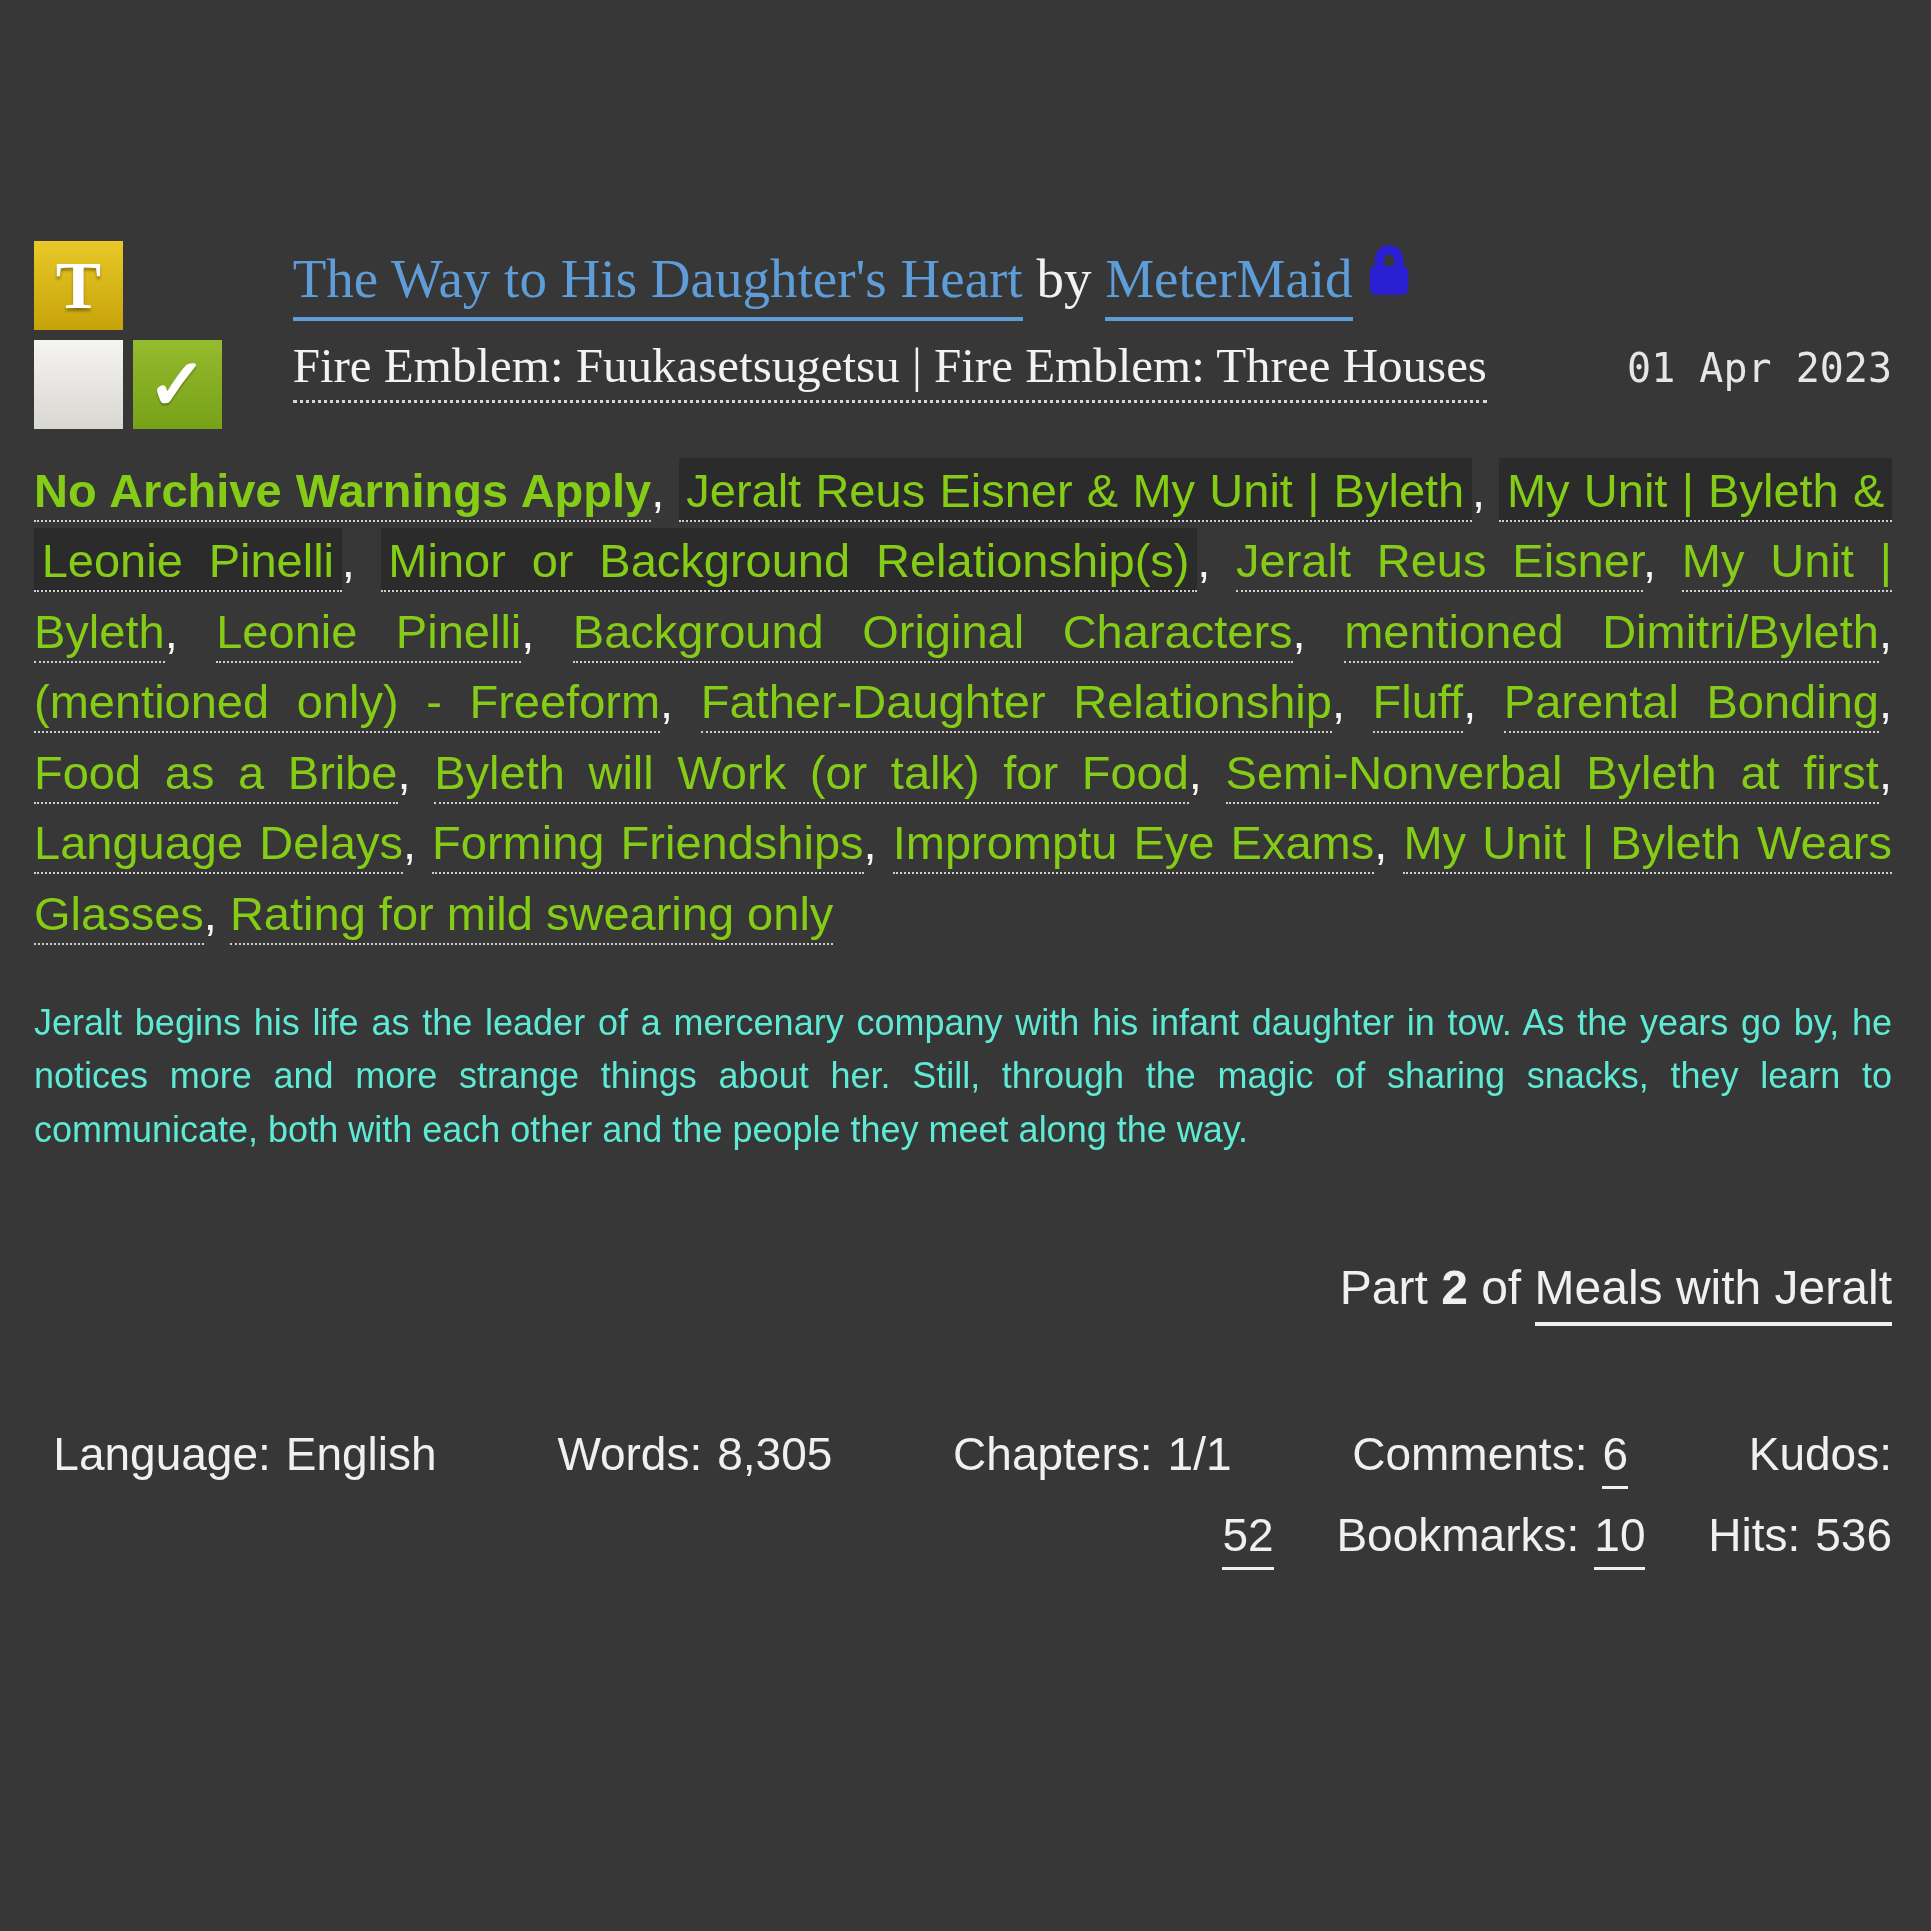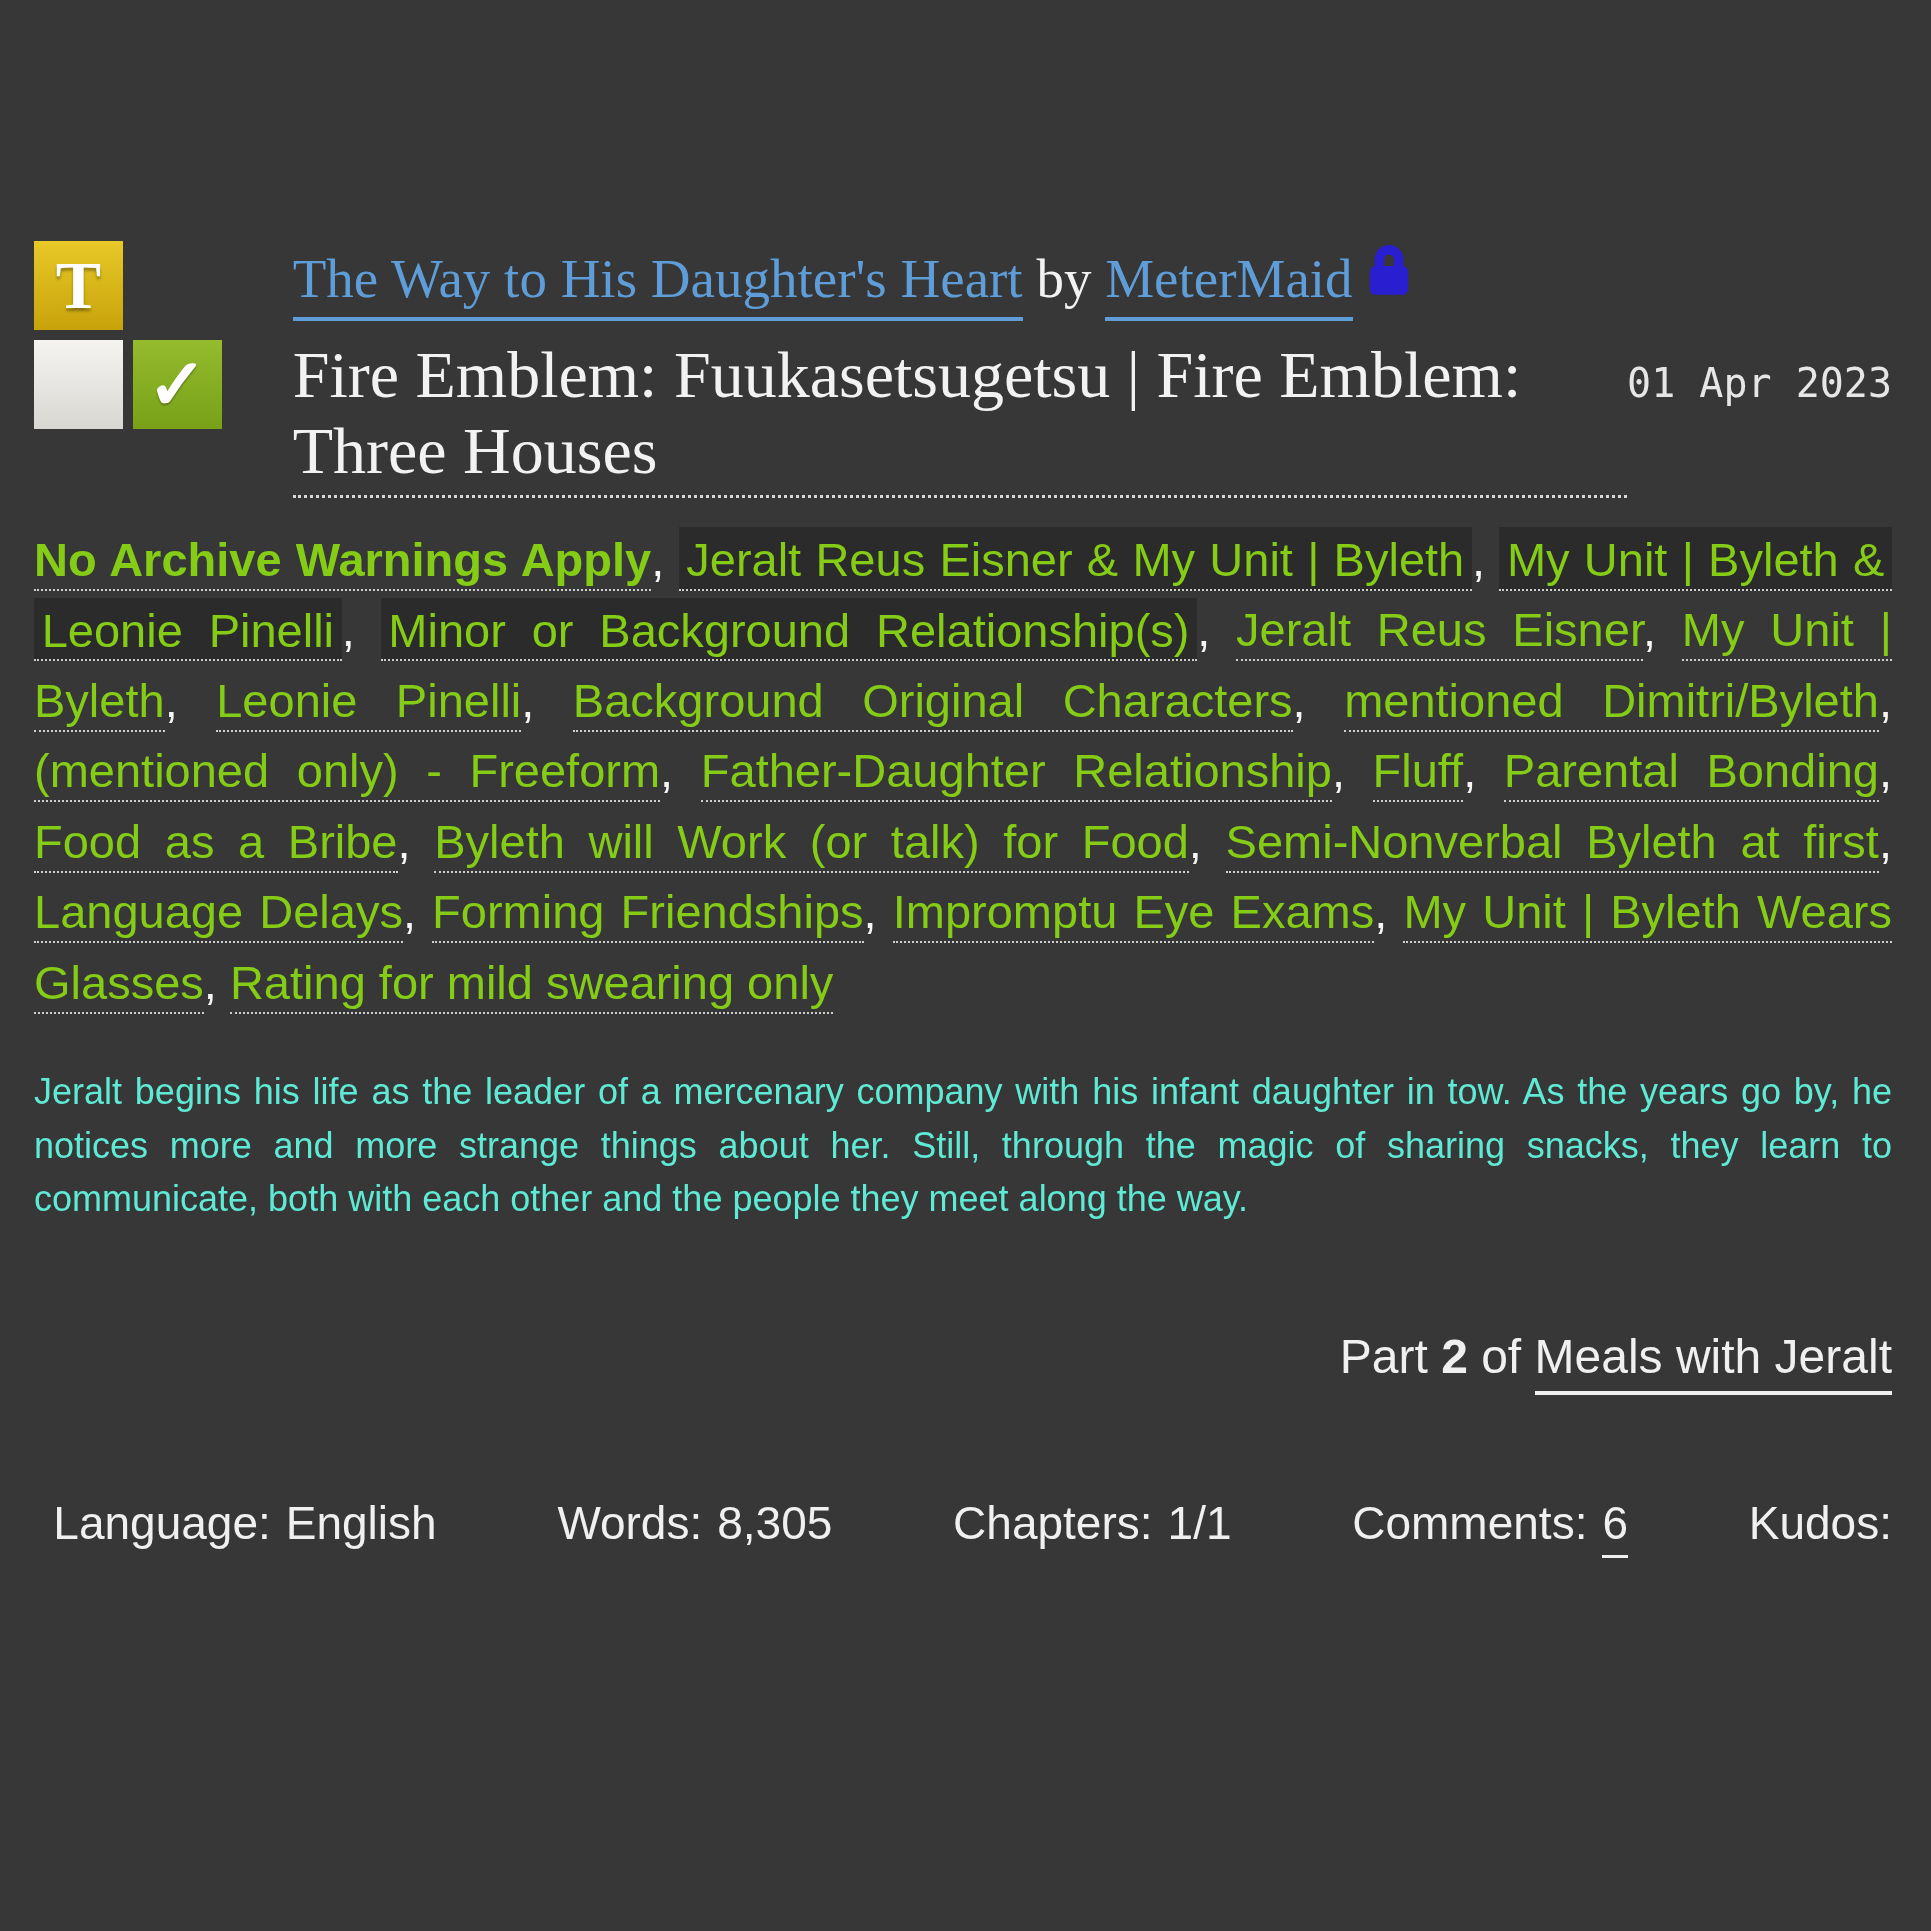--- a/index.html
+++ b/index.html
@@ -29,21 +29,21 @@
   .sq-complete{background:linear-gradient(180deg,#95bb2e,#78a118);
     color:#fff;font-size:71px;font-weight:bold;text-shadow:0 1.9px 1.9px rgba(0,0,0,.3);}
 
   .heading{flex:1 1 auto;min-width:0;margin-left:32px;}
   .title-line{margin:0;font-family:"Liberation Serif",serif;font-weight:normal;
     font-size:55px;line-height:1.2;color:#f2f2f2;}
   .title-link,.author-link{color:#5e9dd8;text-decoration:none;
     border-bottom:4.8px solid #5e9dd8;padding-bottom:7.7px;cursor:pointer;}
   .lock{display:inline-block;vertical-align:baseline;margin-left:13.5px;}
   .fandom-row{display:flex;justify-content:space-between;align-items:baseline;margin-top:25px;}
-  .fandom-link{font-family:"Liberation Serif",serif;font-size:66px;color:#f2f2f2;
+  .fandom-link{font-family:"Liberation Serif",serif;font-size:49px;color:#f2f2f2;
     text-decoration:none;border-bottom:3.9px dotted #d8d8d8;padding-bottom:5.8px;cursor:pointer;}
   .date{font-family:"DejaVu Sans Mono",monospace;font-size:40px;color:#e6e6e6;white-space:nowrap;}
 
   
   .tags{margin-top:27px;font-size:47px;line-height:1.5;text-align:justify;color:#f5f5f5;}
   .tag{color:#84cc16;text-decoration:none;border-bottom:2.9px dotted #cfcfcf;
     padding-bottom:2.9px;cursor:pointer;}
   .warning-tag{font-weight:bold;}
   .relationship-tag{background:#2b2b2b;box-decoration-break:clone;-webkit-box-decoration-break:clone;
     padding:5.8px 7.7px 2.9px 7.7px;}
@@ -104,16 +104,21 @@
   <div class="series"><span>Part</span> <b>2</b> <span>of</span> <a class="series-link">Meals with Jeralt</a></div>
 
   <div class="stats">
     <div class="stats-line1">
       <span class="stat-pair"><span>Language:</span><span class="stat-value">English</span></span>
       <span class="stat-pair"><span>Words:</span><span class="stat-value">8,305</span></span>
       <span class="stat-pair"><span>Chapters:</span><span class="stat-value">1/1</span></span>
       <span class="stat-pair"><span>Comments:</span><a class="stat-value stat-link">6</a></span>
       <span class="stat-pair"><span>Kudos:</span></span>
     </div>
+    <div class="stats-line2">
+      <span class="stat-pair"><a class="stat-link">52</a></span>
+      <span class="stat-pair"><span>Bookmarks:</span><a class="stat-value stat-link">10</a></span>
+      <span class="stat-pair"><span>Hits:</span><span class="stat-value">536</span></span>
+    </div>
   </div>
 
 </div>
 
 
 </body></html>

